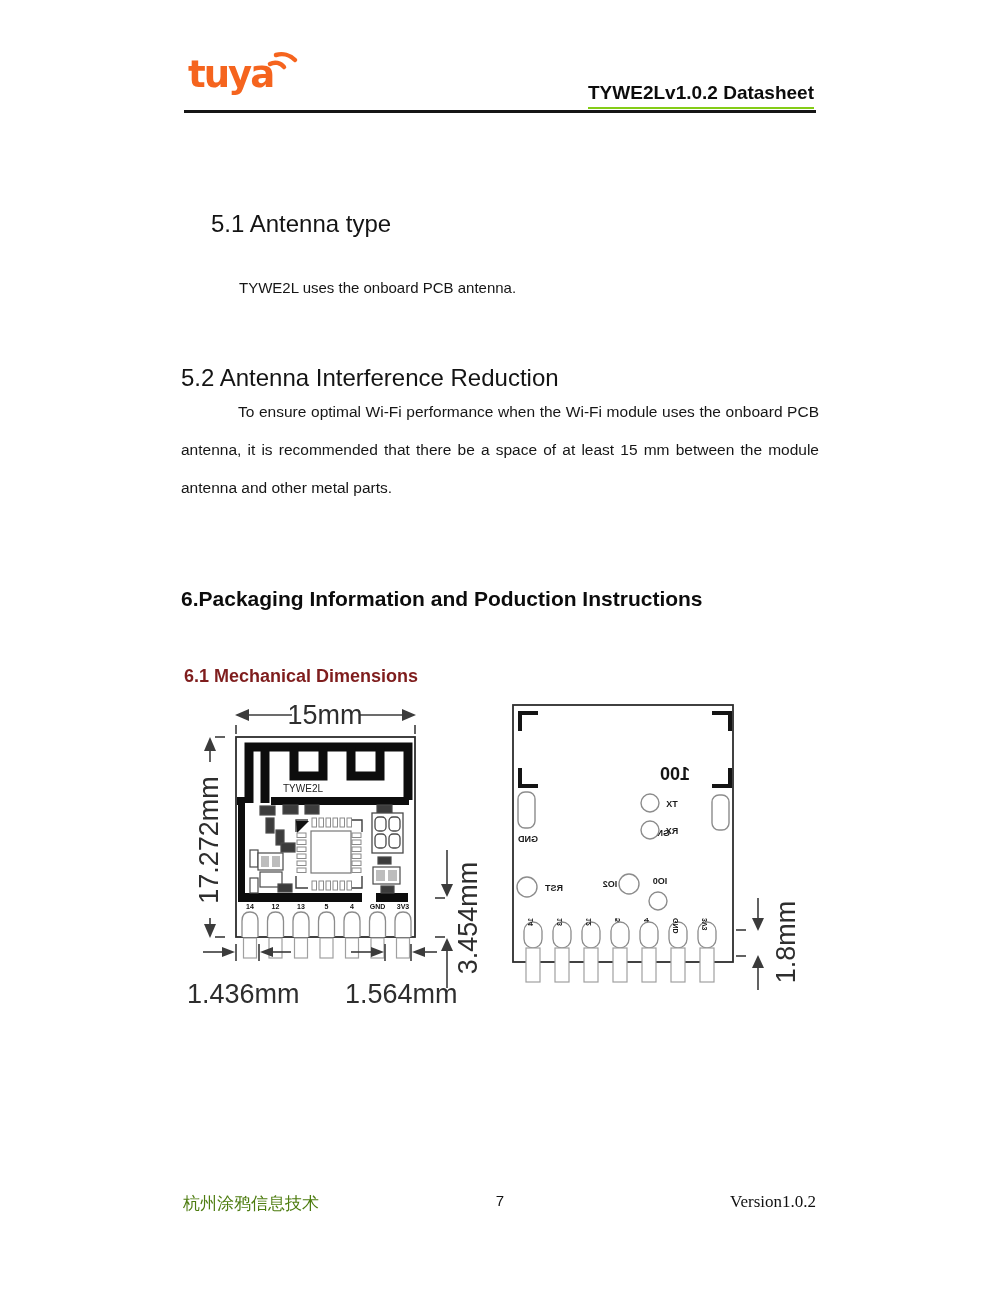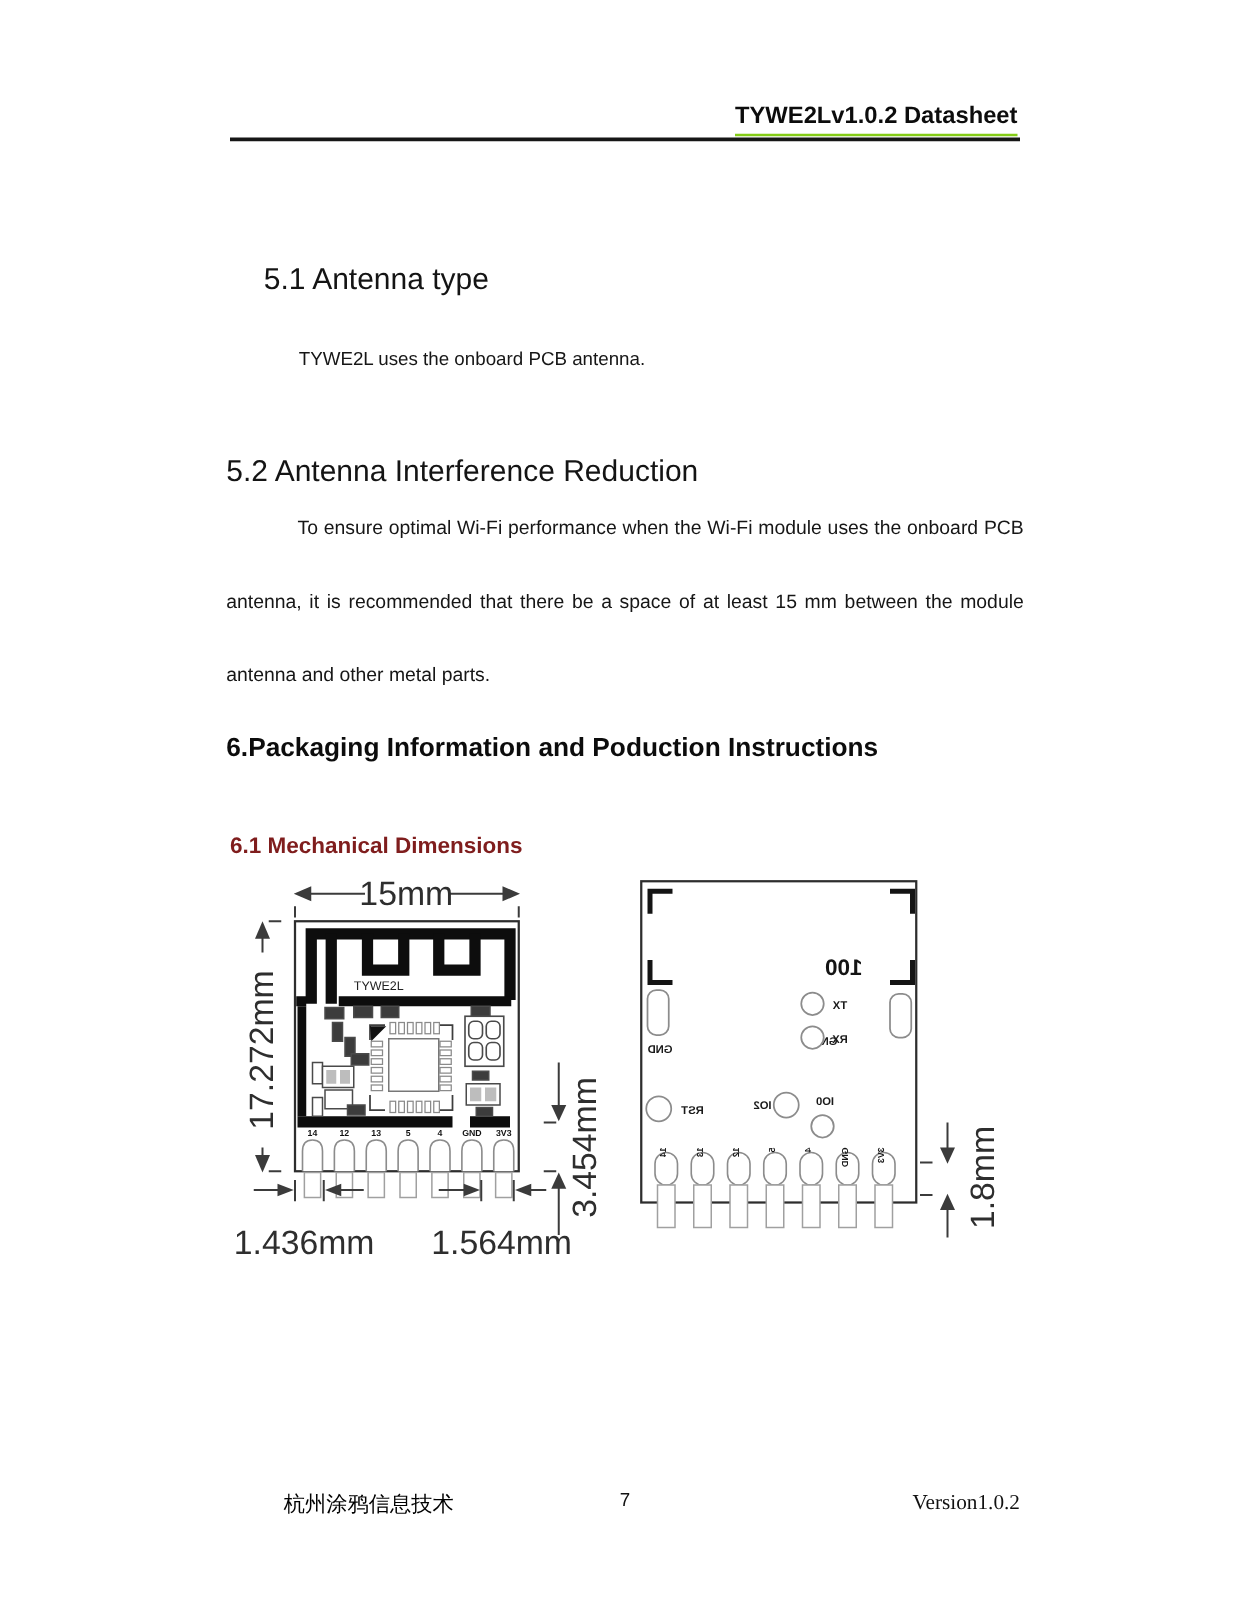--- a/index.html
+++ b/index.html
@@ -13,35 +13,42 @@
   .logo-text{font-family:"DejaVu Sans",sans-serif;font-weight:bold;font-size:37px;
     color:#f5641e;letter-spacing:-2px;line-height:1;}
   .doc-title{font-size:19px;font-weight:bold;color:#0c0c0c;border-bottom:2px solid #84cc16;
     padding-bottom:3px;letter-spacing:0px;}
   .header-rule{height:3px;background:#161616;}
   
   .h-main{font-size:21px;font-weight:bold;color:#0c0c0c;}
   .h-sub{font-size:24px;font-weight:normal;color:#141414;}
   .h-sub-bold{font-size:18px;font-weight:bold;color:#7f1d1d;}
   .body-text{font-size:15px;color:#161616;}
-  .para{font-size:15.5px;color:#161616;line-height:59px;text-align:justify;text-indent:57px;}
+  .para{font-size:15.5px;color:#161616;line-height:38px;text-align:justify;text-indent:57px;}
   .fig-caption{font-size:14px;font-weight:bold;color:#0c0c0c;text-align:center;}
-  .footer-company{font-size:17px;color:#000000;margin-left:44px;}
+  .footer-company{font-size:17px;color:#4d7c0f;}
   .footer-page{font-size:15px;color:#111;text-align:center;}
   .footer-version{font-family:"Liberation Serif",serif;font-size:17px;color:#111;}
   svg text{font-family:"Liberation Sans",sans-serif;}
   .dimtxt{font-size:27px;fill:#2e2e2e;}
   .pinlbl{font-size:7px;fill:#101010;font-weight:bold;}
   .tplbl{font-size:9px;fill:#1a1a1a;font-weight:bold;}
 </style>
 </head>
 <body>
 
 <div class="page">
 
+  <div class="abs" style="left:188px;top:56px;width:120px;height:52px;">
+    <span class="logo-text">tuya</span>
+    <svg class="abs" style="left:76px;top:-8px;" width="40" height="30" viewBox="0 0 40 30">
+      <path d="M 6,16 A 11,11 0 0 1 20,19" fill="none" stroke="#f5641e" stroke-width="4.5" stroke-linecap="round"></path>
+      <path d="M 12,7 A 19,19 0 0 1 31,12" fill="none" stroke="#f5641e" stroke-width="4.5" stroke-linecap="round"></path>
+    </svg>
+  </div>
   <div class="abs doc-title" style="right:186px;top:82px;">TYWE2Lv1.0.2 Datasheet</div>
   <div class="abs header-rule" style="left:184px;top:110px;width:632px;"></div>
 
   <div class="abs h-sub" style="left:211px;top:210px;">5.1 Antenna type</div>
   <div class="abs body-text" style="left:239px;top:279px;">TYWE2L uses the onboard PCB antenna.</div>
   <div class="abs h-sub" style="left:181px;top:346px;margin-top:18px;">5.2 Antenna Interference Reduction</div>
   <div class="abs para" style="left:181px;top:393px;width:638px;">To ensure optimal Wi-Fi performance when the Wi-Fi module uses the onboard PCB antenna, it is recommended that there be a space of at least 15 mm between the module antenna and other metal parts.</div>
   <div class="abs h-main" style="left:181px;top:587px;">6.Packaging Information and Poduction Instructions</div>
   <div class="abs h-sub-bold" style="left:184px;top:666px;">6.1 Mechanical Dimensions</div>
 

